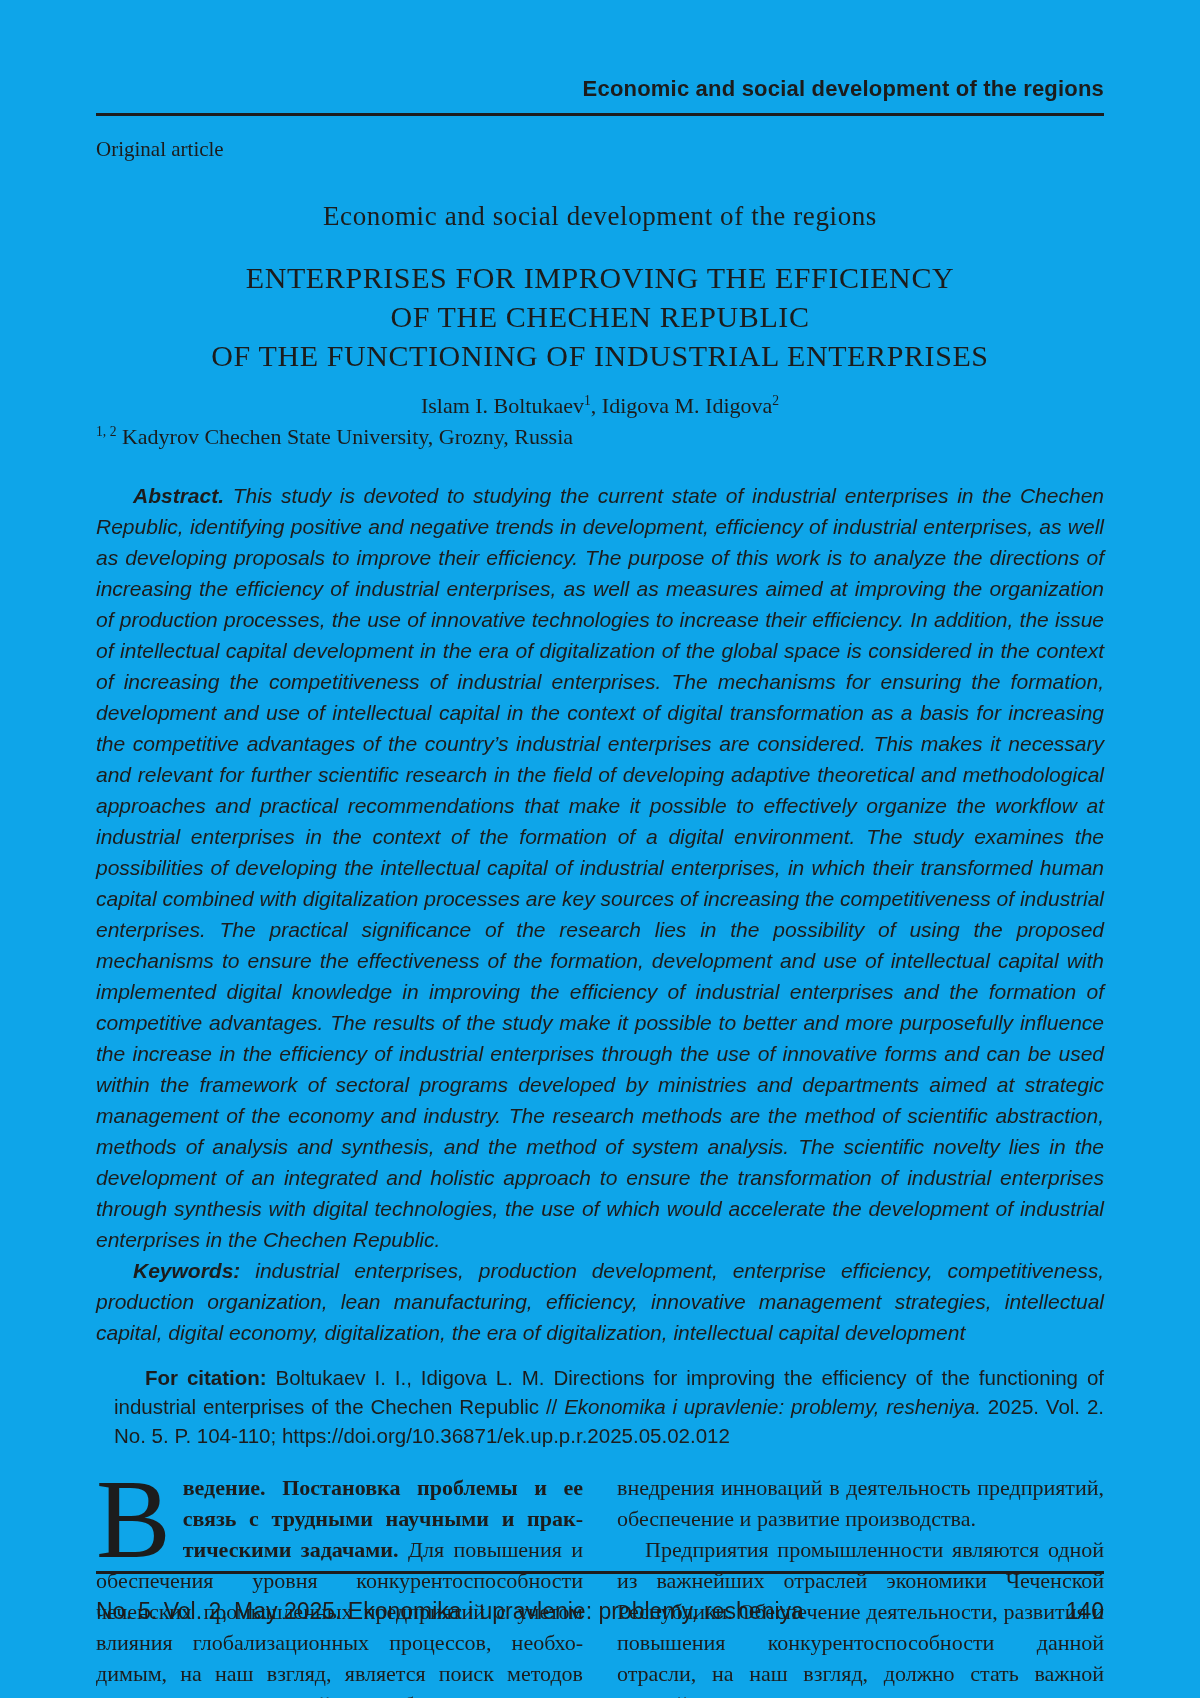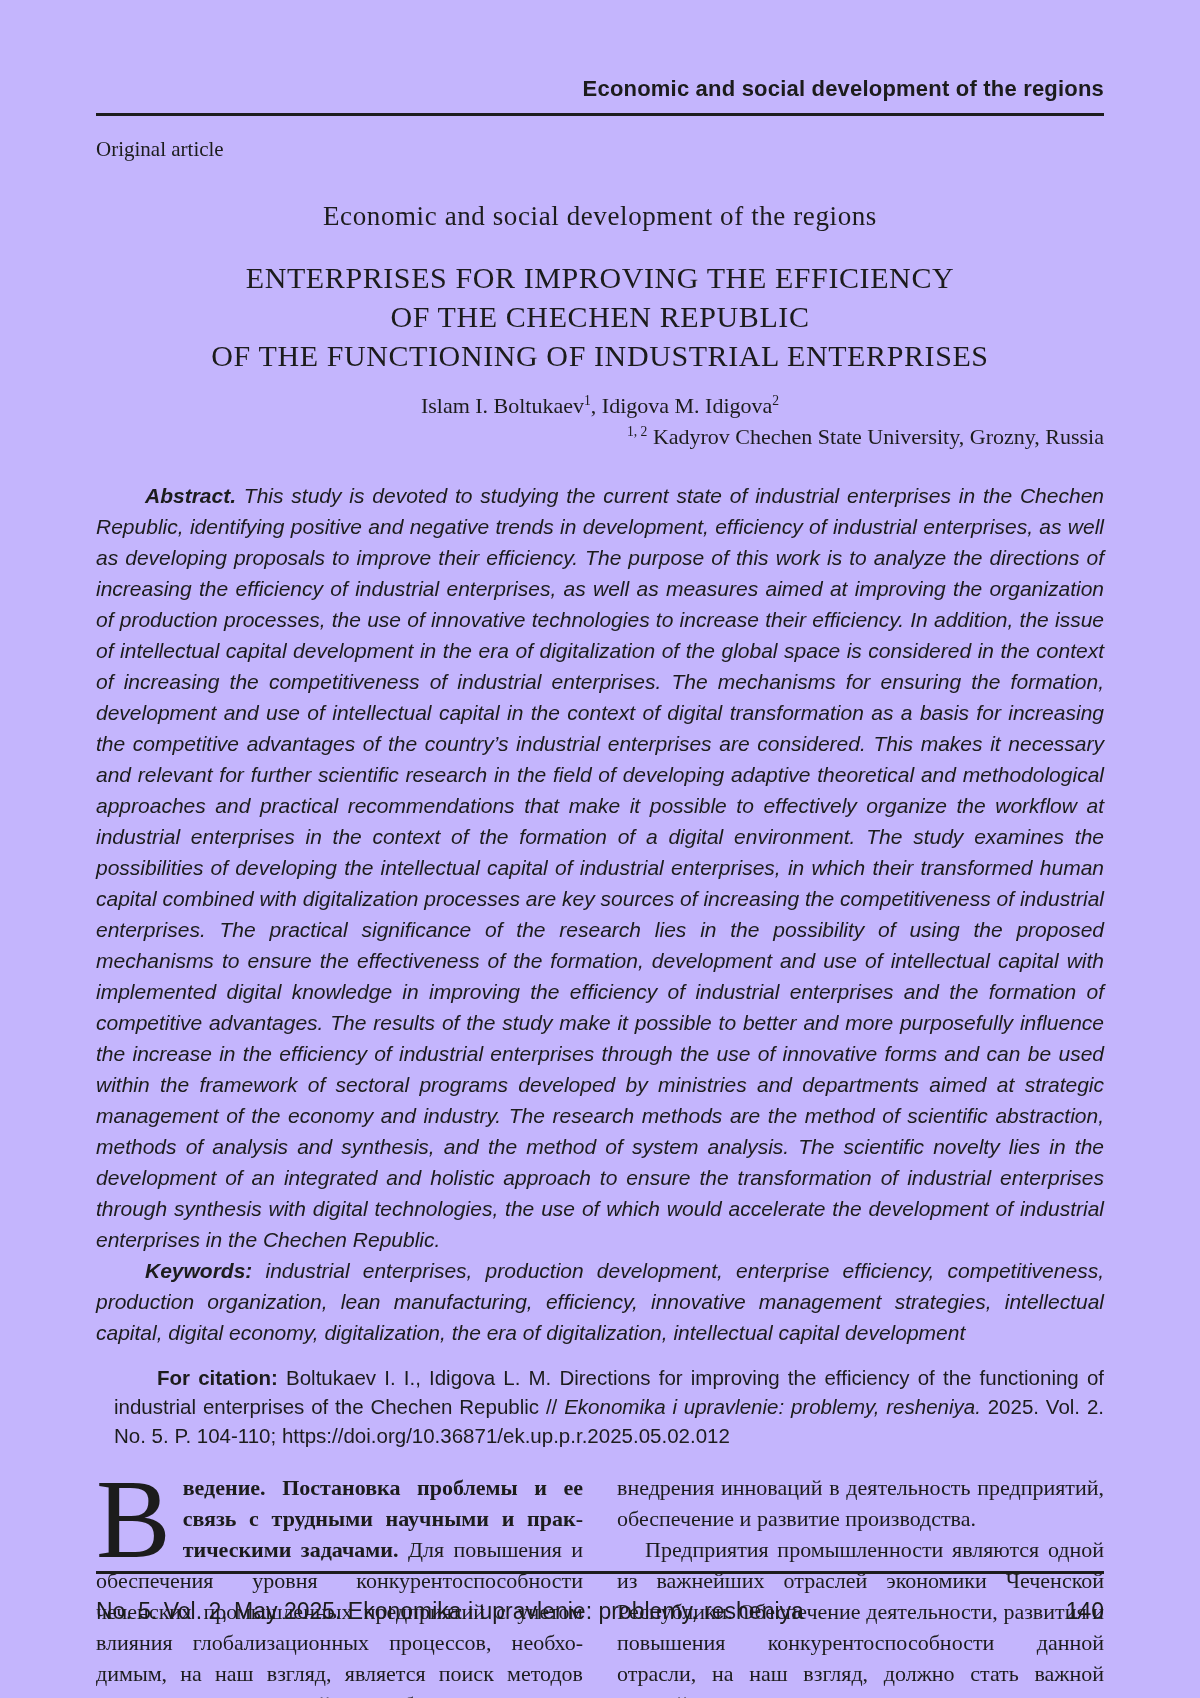--- a/index.html
+++ b/index.html
@@ -1,21 +1,21 @@
 <!DOCTYPE html>
 <html lang="en"><head>
 <meta charset="utf-8">
 <style>
   html, body { margin: 0; padding: 0; background: #e9e9e9; }
   .page {
     position: relative;
     width: 1200px;
     height: 1698px;
     margin: 0 auto;
-    background: #c4b5fd;
+    background: #0ea5e9;
     color: #1c1c1c;
     box-sizing: border-box;
     padding: 0 96px;
     overflow: hidden;
     font-family: "Liberation Serif", serif;
   }
   
   .running-head {
     padding-top: 76px;
     text-align: right;
@@ -42,33 +42,33 @@
     letter-spacing: 0.6px;
   }
   .article-title .tl { display: block; }
   .authors {
     margin-top: 17px;
     text-align: center;
     font: 22px/28px "Liberation Serif", serif;
   }
   .affiliation {
     margin-top: 3px;
-    text-align: right;
+    text-align: left;
     font: 22px/28px "Liberation Serif", serif;
   }
   sup { font-size: 0.62em; line-height: 0; }
   
   .abstract, .keywords {
     margin: 0;
     font: italic 21px/31px "Liberation Sans", sans-serif;
     text-align: justify;
     text-indent: 37px;
   }
   .abstract { margin-top: 29px; }
-  .b { font-weight: 700; margin-left: 12px; }
+  .b { font-weight: 700; }
   .i { font-style: italic; }
   
   .citation {
     margin: 15px 0 0 18px;
     font: 20.5px/29px "Liberation Sans", sans-serif;
     text-align: justify;
     text-indent: 31px;
   }
   
   .body-columns {

